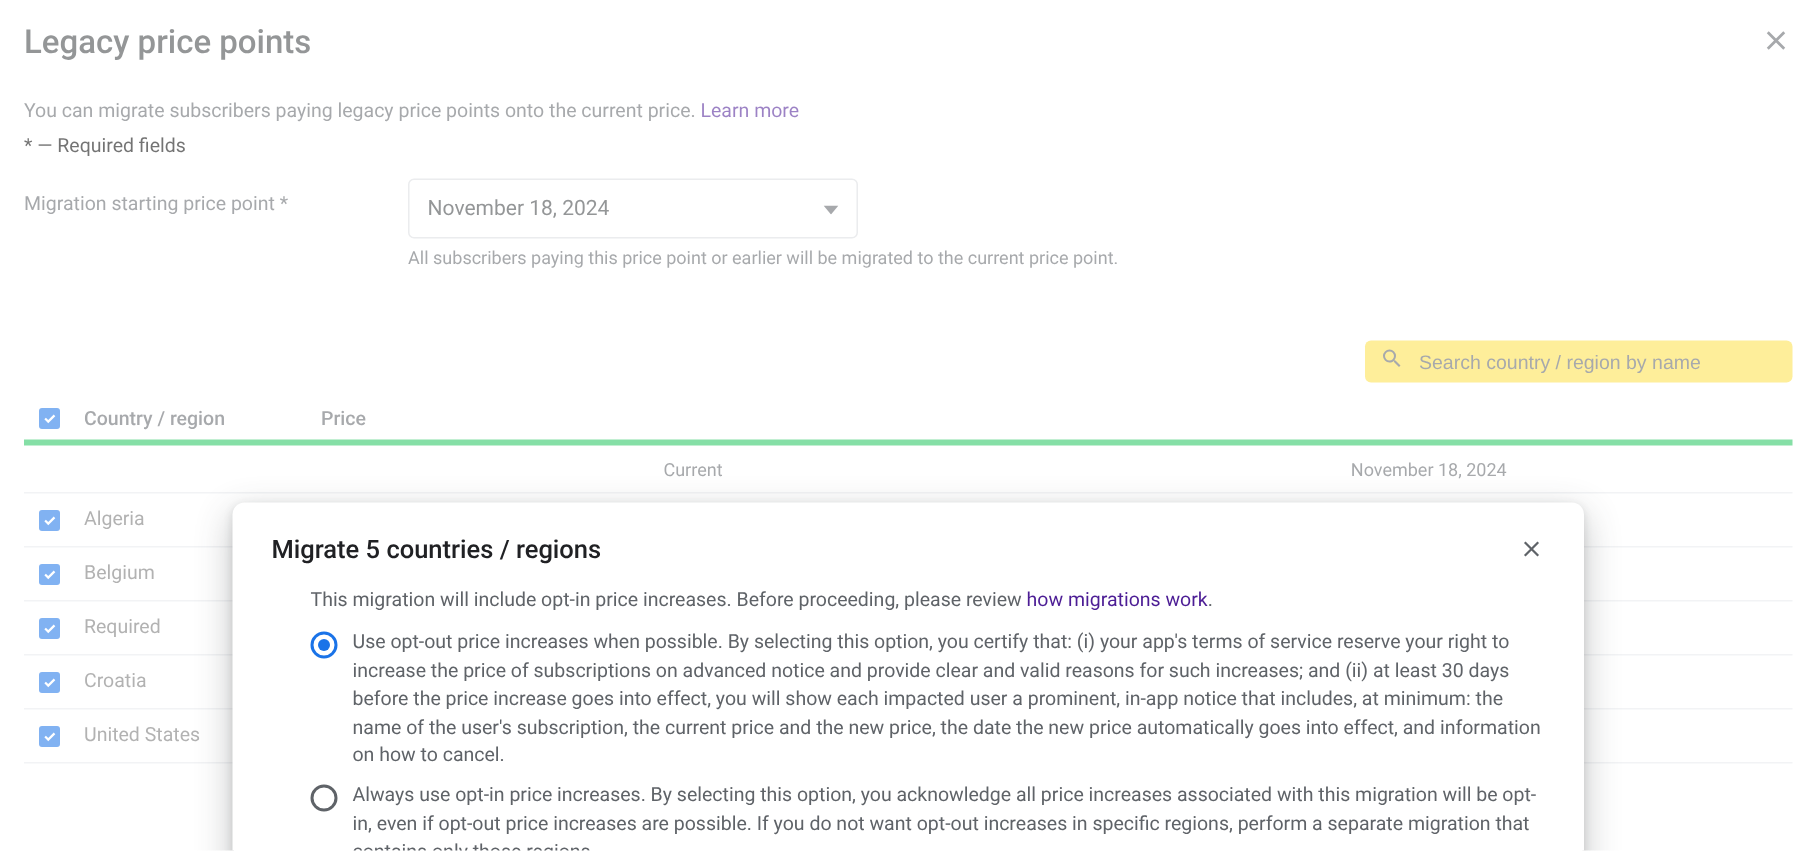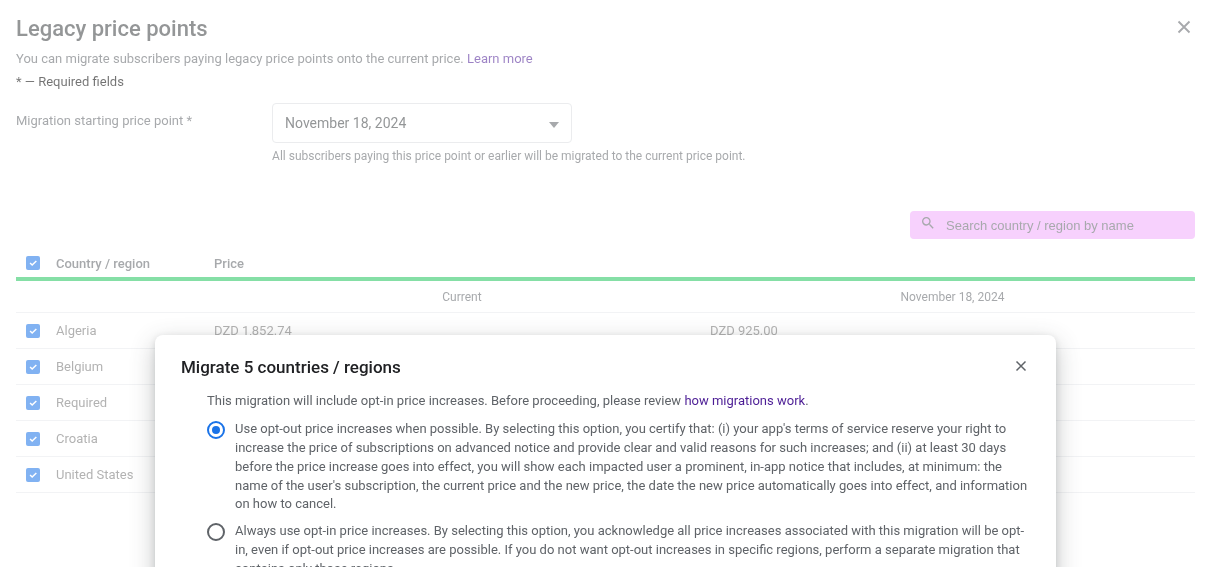--- a/index.html
+++ b/index.html
@@ -25,21 +25,21 @@
     }
     .header-row {
       display: flex;
       justify-content: space-between;
       align-items: flex-start;
     }
     .page-title {
       font-size: 22px;
       font-weight: 500;
       color: #3c4043;
-      margin-bottom: 10px;
+      margin-bottom: 26px;
     }
     .close-x {
       cursor: pointer;
       color: #5f6368;
     }
     .close-x svg { width: 22px; height: 22px; }
     .subtext {
       font-size: 13px;
       color: #5f6368;
       margin-bottom: 8px;
@@ -83,21 +83,21 @@
       margin-top: 6px;
     }
     .search-row {
       display: flex;
       justify-content: flex-end;
       margin-bottom: 10px;
     }
     .search-box {
       display: flex;
       align-items: center;
-      background: #f0abfc;
+      background: #fde047;
       border-radius: 4px;
       height: 28px;
       padding: 0 10px;
       width: 285px;
     }
     .search-box svg { width: 16px; height: 16px; fill: #5f6368; margin-right: 10px; flex-shrink: 0;}
     .search-box input {
       border: none;
       background: transparent;
       outline: none;

